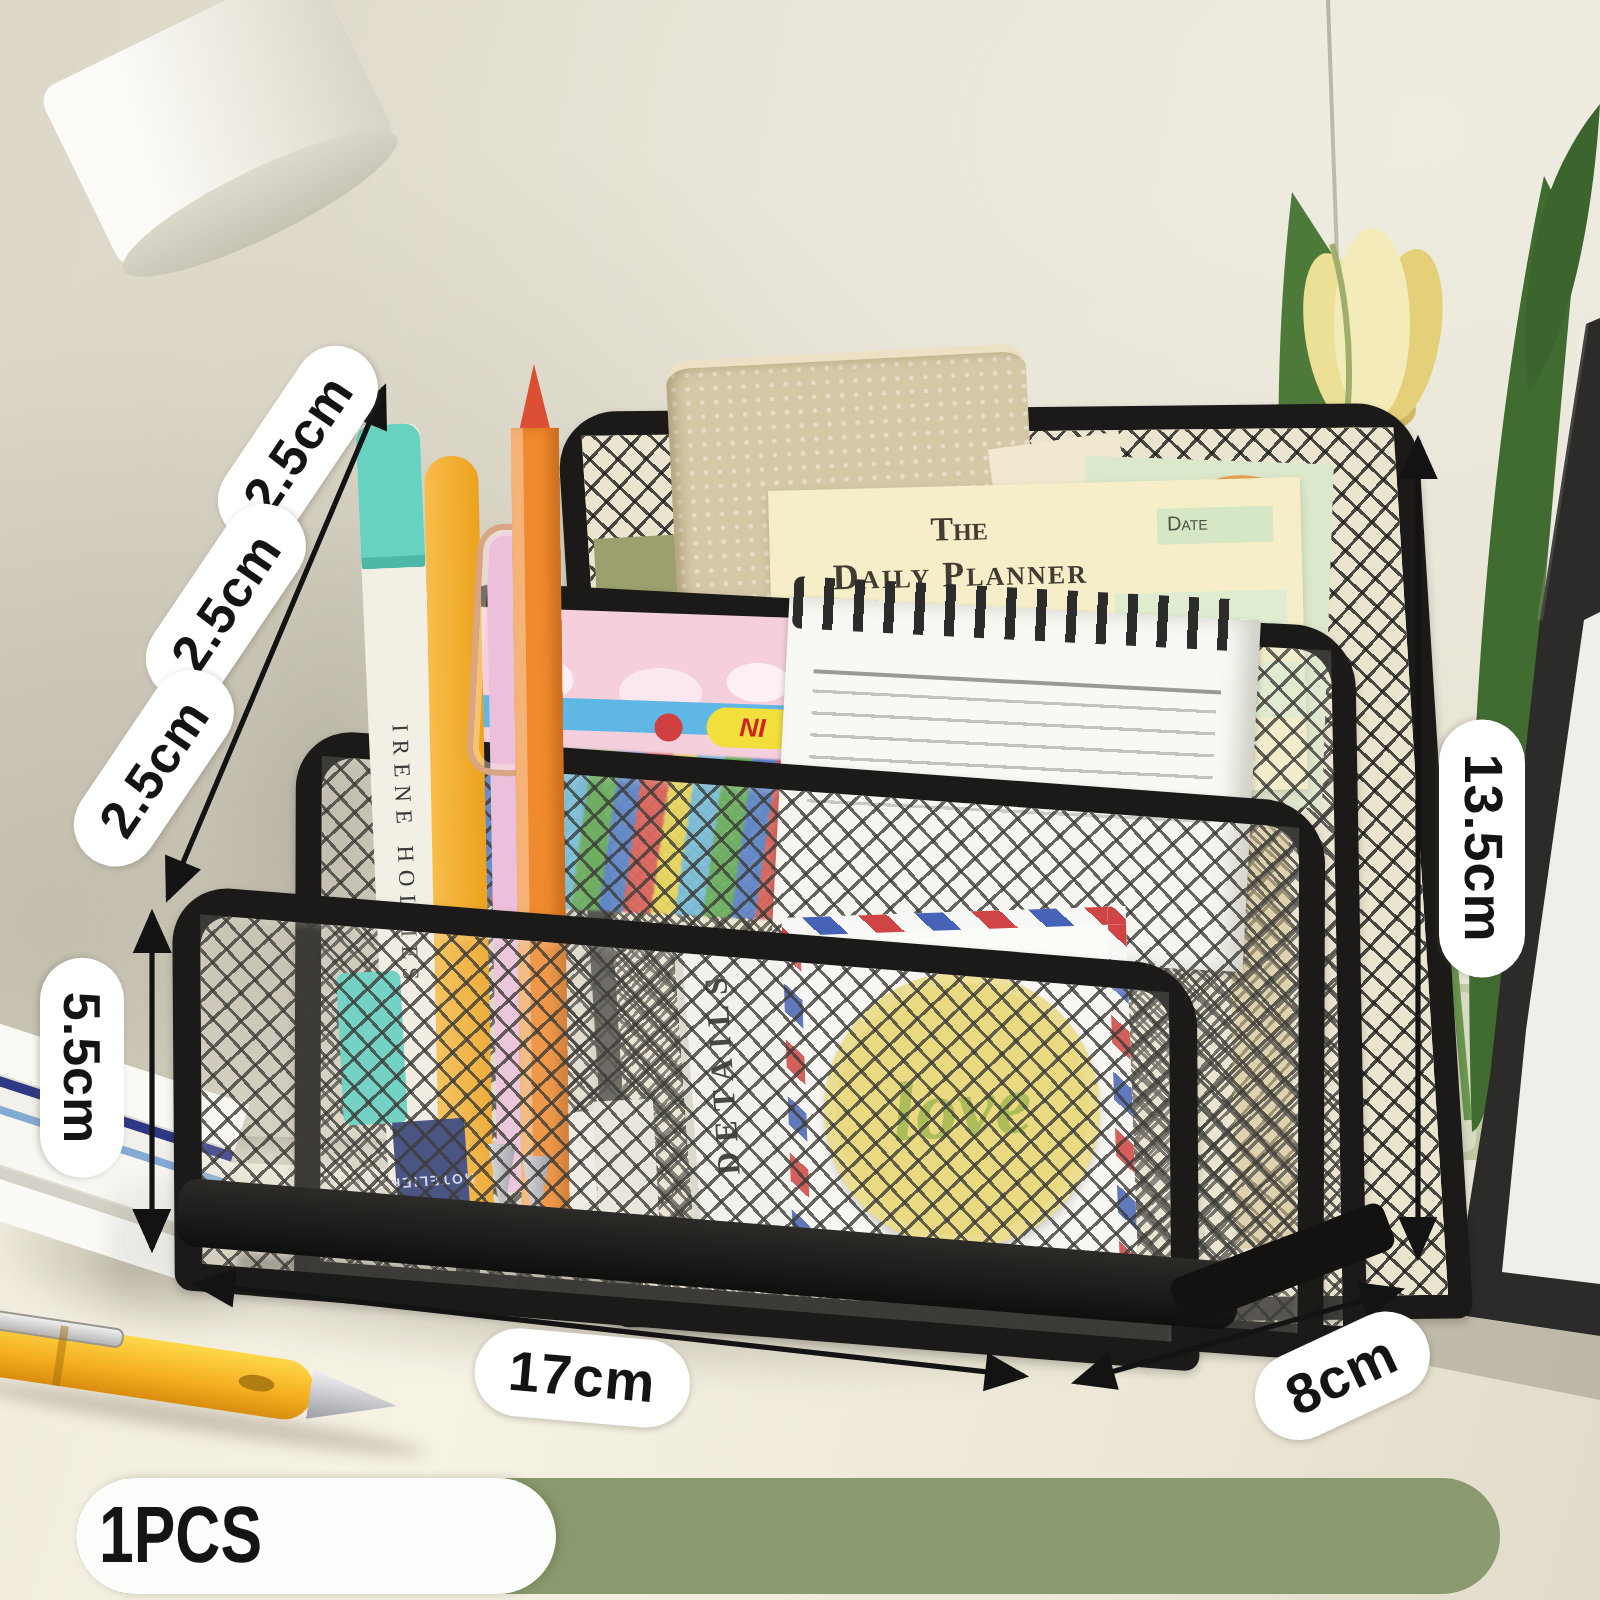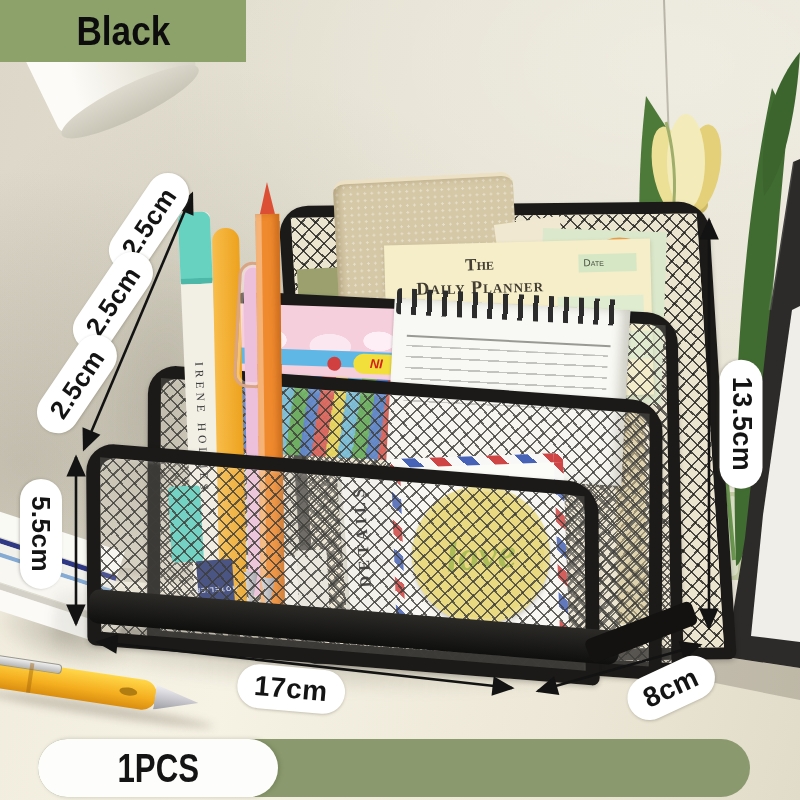--- a/index.html
+++ b/index.html
@@ -137,21 +137,21 @@
   .love span{font-family:"Liberation Serif",serif;font-style:italic;font-weight:700;font-size:42px;
     color:#9fb440;transform:rotate(-4deg);}
   .goldside{left:616px;top:396px;width:30px;height:228px;transform:rotate(-1deg);background:#c3a95f;opacity:.45;}
   
   .pill{position:absolute;background:#fff;border-radius:999px;color:#141414;font-weight:600;
     font-size:26px;line-height:1;padding:8px 17px;white-space:nowrap;letter-spacing:.5px;
     box-shadow:0 1px 3px rgba(80,75,60,.3);}
   
   .fbar{left:38px;top:739px;width:712px;height:58px;border-radius:29px;background:#8b9a6e;}
   .fpill{left:38px;top:739px;width:240px;height:58px;border-radius:29px;background:#fdfdfb;
-    display:flex;align-items:center;justify-content:center;box-shadow:2px 0 4px rgba(60,70,40,.25);}
+    display:flex;align-items:center;box-shadow:2px 0 4px rgba(60,70,40,.25);}
   .fpill span{font-size:40px;font-weight:700;color:#141414;transform:scaleX(.78);}
   .ftitle{left:278px;top:739px;width:472px;height:58px;display:flex;align-items:center;justify-content:center;}
   .ftitle span{font-size:37px;font-weight:700;color:#1a1f14;transform:scaleX(.8);}
 </style>
 </head>
 <body>
 
 <div id="stage">
 
   <div class="abs wall"></div>
@@ -303,17 +303,14 @@
   <div class="pill" style="left:41px;top:534px;transform:translate(-50%,-50%) rotate(90deg);z-index:31">5.5cm</div>
   <div class="pill" style="left:741px;top:424px;transform:translate(-50%,-50%) rotate(90deg);font-size:27px;z-index:31">13.5cm</div>
   <div class="pill" style="left:291px;top:689px;transform:translate(-50%,-50%) rotate(5deg);font-size:28px;z-index:31">17cm</div>
   <div class="pill" style="left:671px;top:688px;transform:translate(-50%,-50%) rotate(-25deg);font-size:28px;z-index:31">8cm</div>
 
   <div class="abs fbar" style="z-index:32"></div>
   <div class="abs fpill" style="z-index:33">
     <span>1PCS</span>
   </div>
 
-  <div class="abs badge" style="z-index:34">
-    <span>Black</span>
-  </div>
 
 </div>
 
 </body></html>

